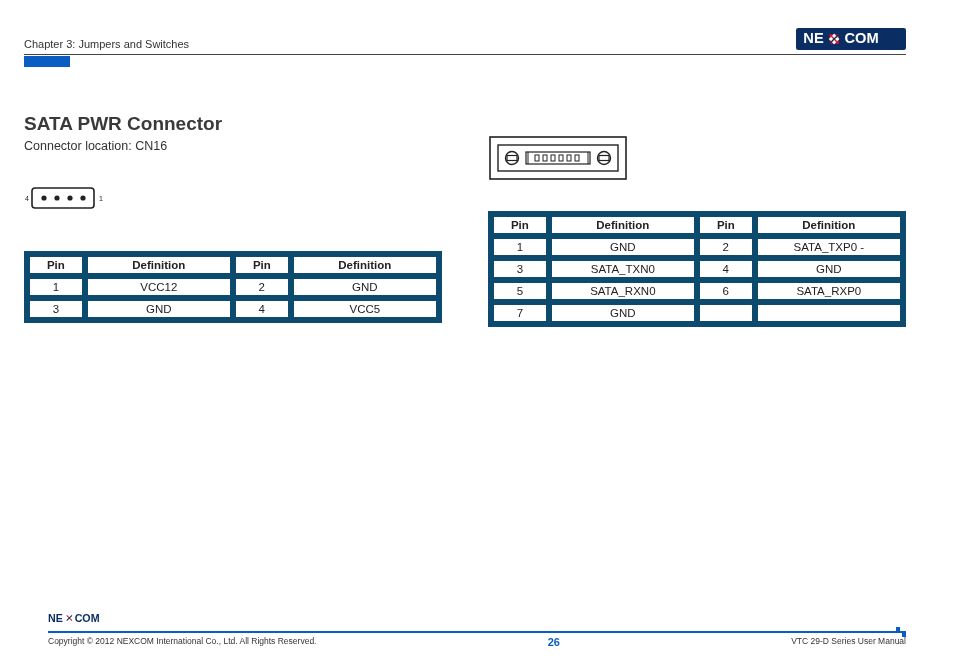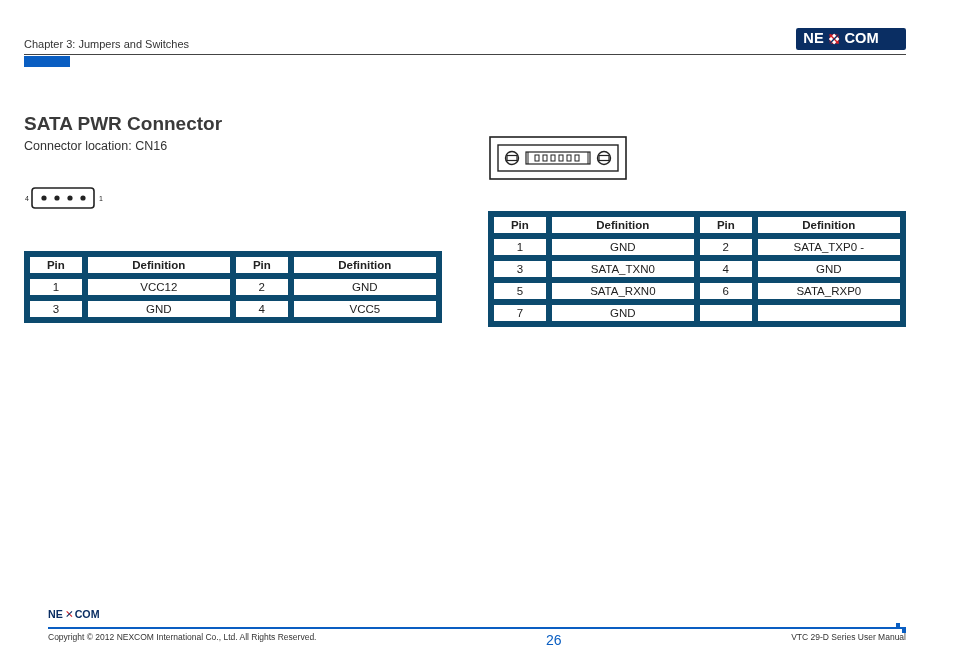--- a/index.html
+++ b/index.html
@@ -97,22 +97,22 @@
     height: 16px;
   }
   .footer-row {
     display:flex;
     justify-content: space-between;
     font-size: 8.5px;
     color:#333;
     margin-top: 3px;
   }
   .page-num {
-    font-weight:400;
-    font-size: 14px;
+    font-weight:700;
+    font-size: 11px;
     color:#0a5ec2;
   }
 </style>
 </head>
 <body>
 
 <div class="page">
 
   <div class="header-row">
     <div class="chapter">Chapter 3: Jumpers and Switches</div>

